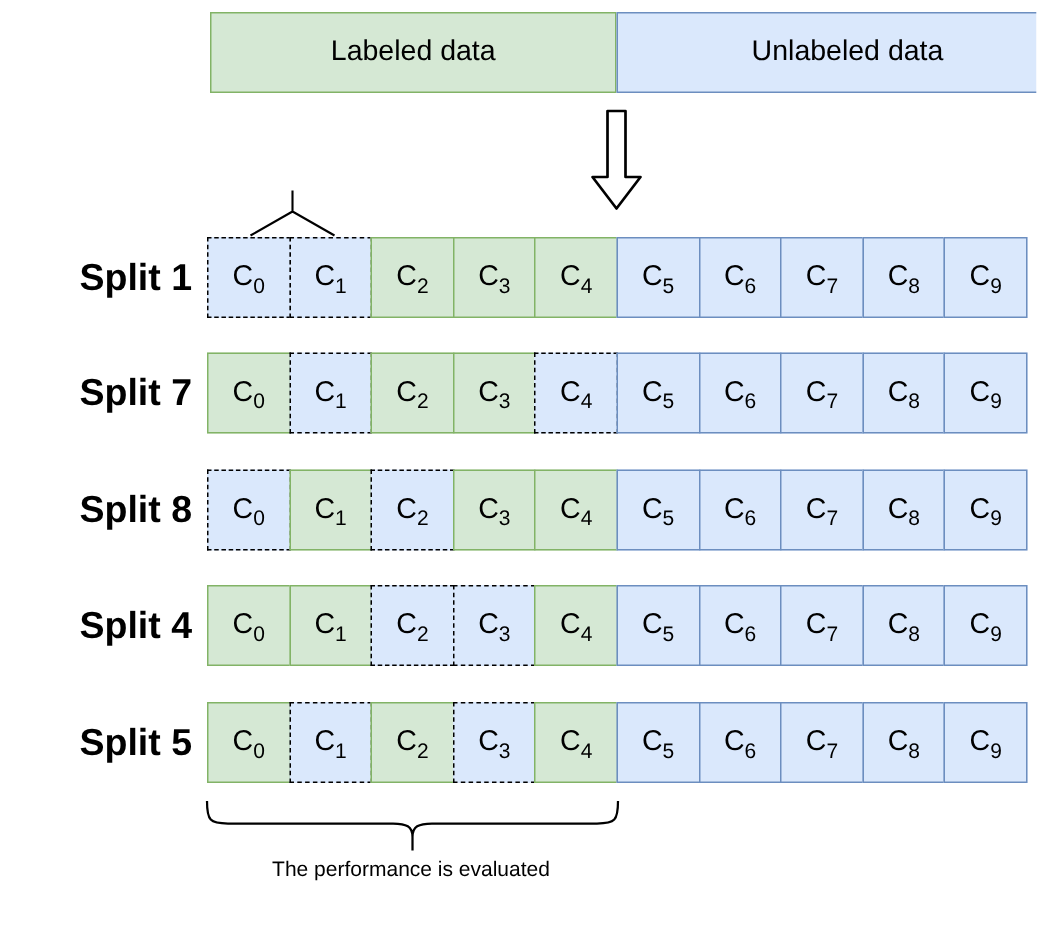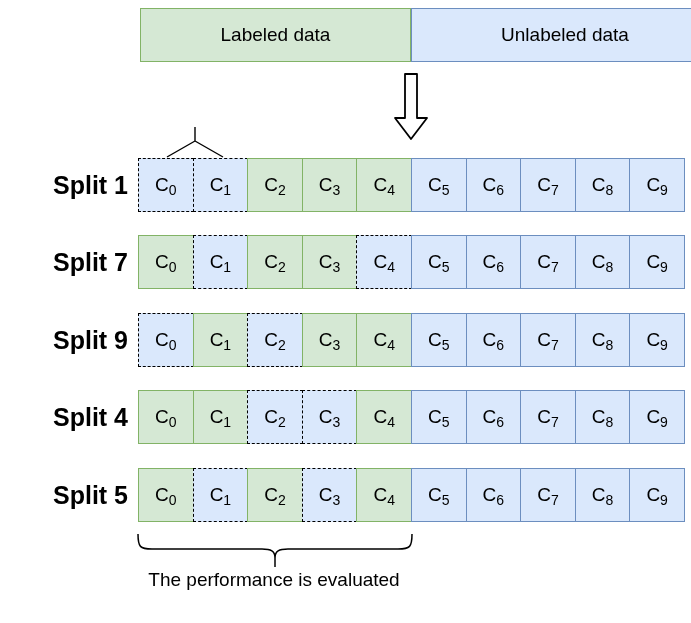--- a/index.html
+++ b/index.html
@@ -13,21 +13,21 @@
     font-size:19px;
   }
   .topbox.green { left:140px; width:271px; background:var(--green-fill); border:1px solid var(--green-stroke); }
   .topbox.blue  { left:411px; width:308px; background:var(--blue-fill);  border:1px solid var(--blue-stroke); }
   .annotation {
     position:absolute; left:0; top:79px; width:372px;
     text-align:center; font-size:19px; line-height:23px;
   }
   .caption {
     position:absolute; left:74px; top:566px; width:400px;
-    text-align:center; font-size:19px; line-height:27px;
+    text-align:center; font-size:14px; line-height:27px;
   }
   .overlay { position:absolute; left:0; top:0; width:691px; height:623px; pointer-events:none; }
   .row { position:absolute; left:0; height:54px; }
   .row-label {
     position:absolute; left:30px; top:0; width:98px; height:54px;
     display:flex; align-items:center; justify-content:flex-end;
     font-size:25px;
     font-weight:bold;
   }
   .cells { position:absolute; left:138px; top:0; display:flex; }
@@ -152,21 +152,21 @@
             <span>C</span>
             <span class="sub">8</span>
           </div>
           <div class="cell unlabeled">
             <span>C</span>
             <span class="sub">9</span>
           </div>
         </div>
       </div>
       <div class="row" style="top: 313px;">
-        <div class="row-label">Split 9</div>
+        <div class="row-label">Split 8</div>
         <div class="cells">
           <div class="cell hidden">
             <span>C</span>
             <span class="sub">0</span>
           </div>
           <div class="cell labeled">
             <span>C</span>
             <span class="sub">1</span>
           </div>
           <div class="cell hidden">

